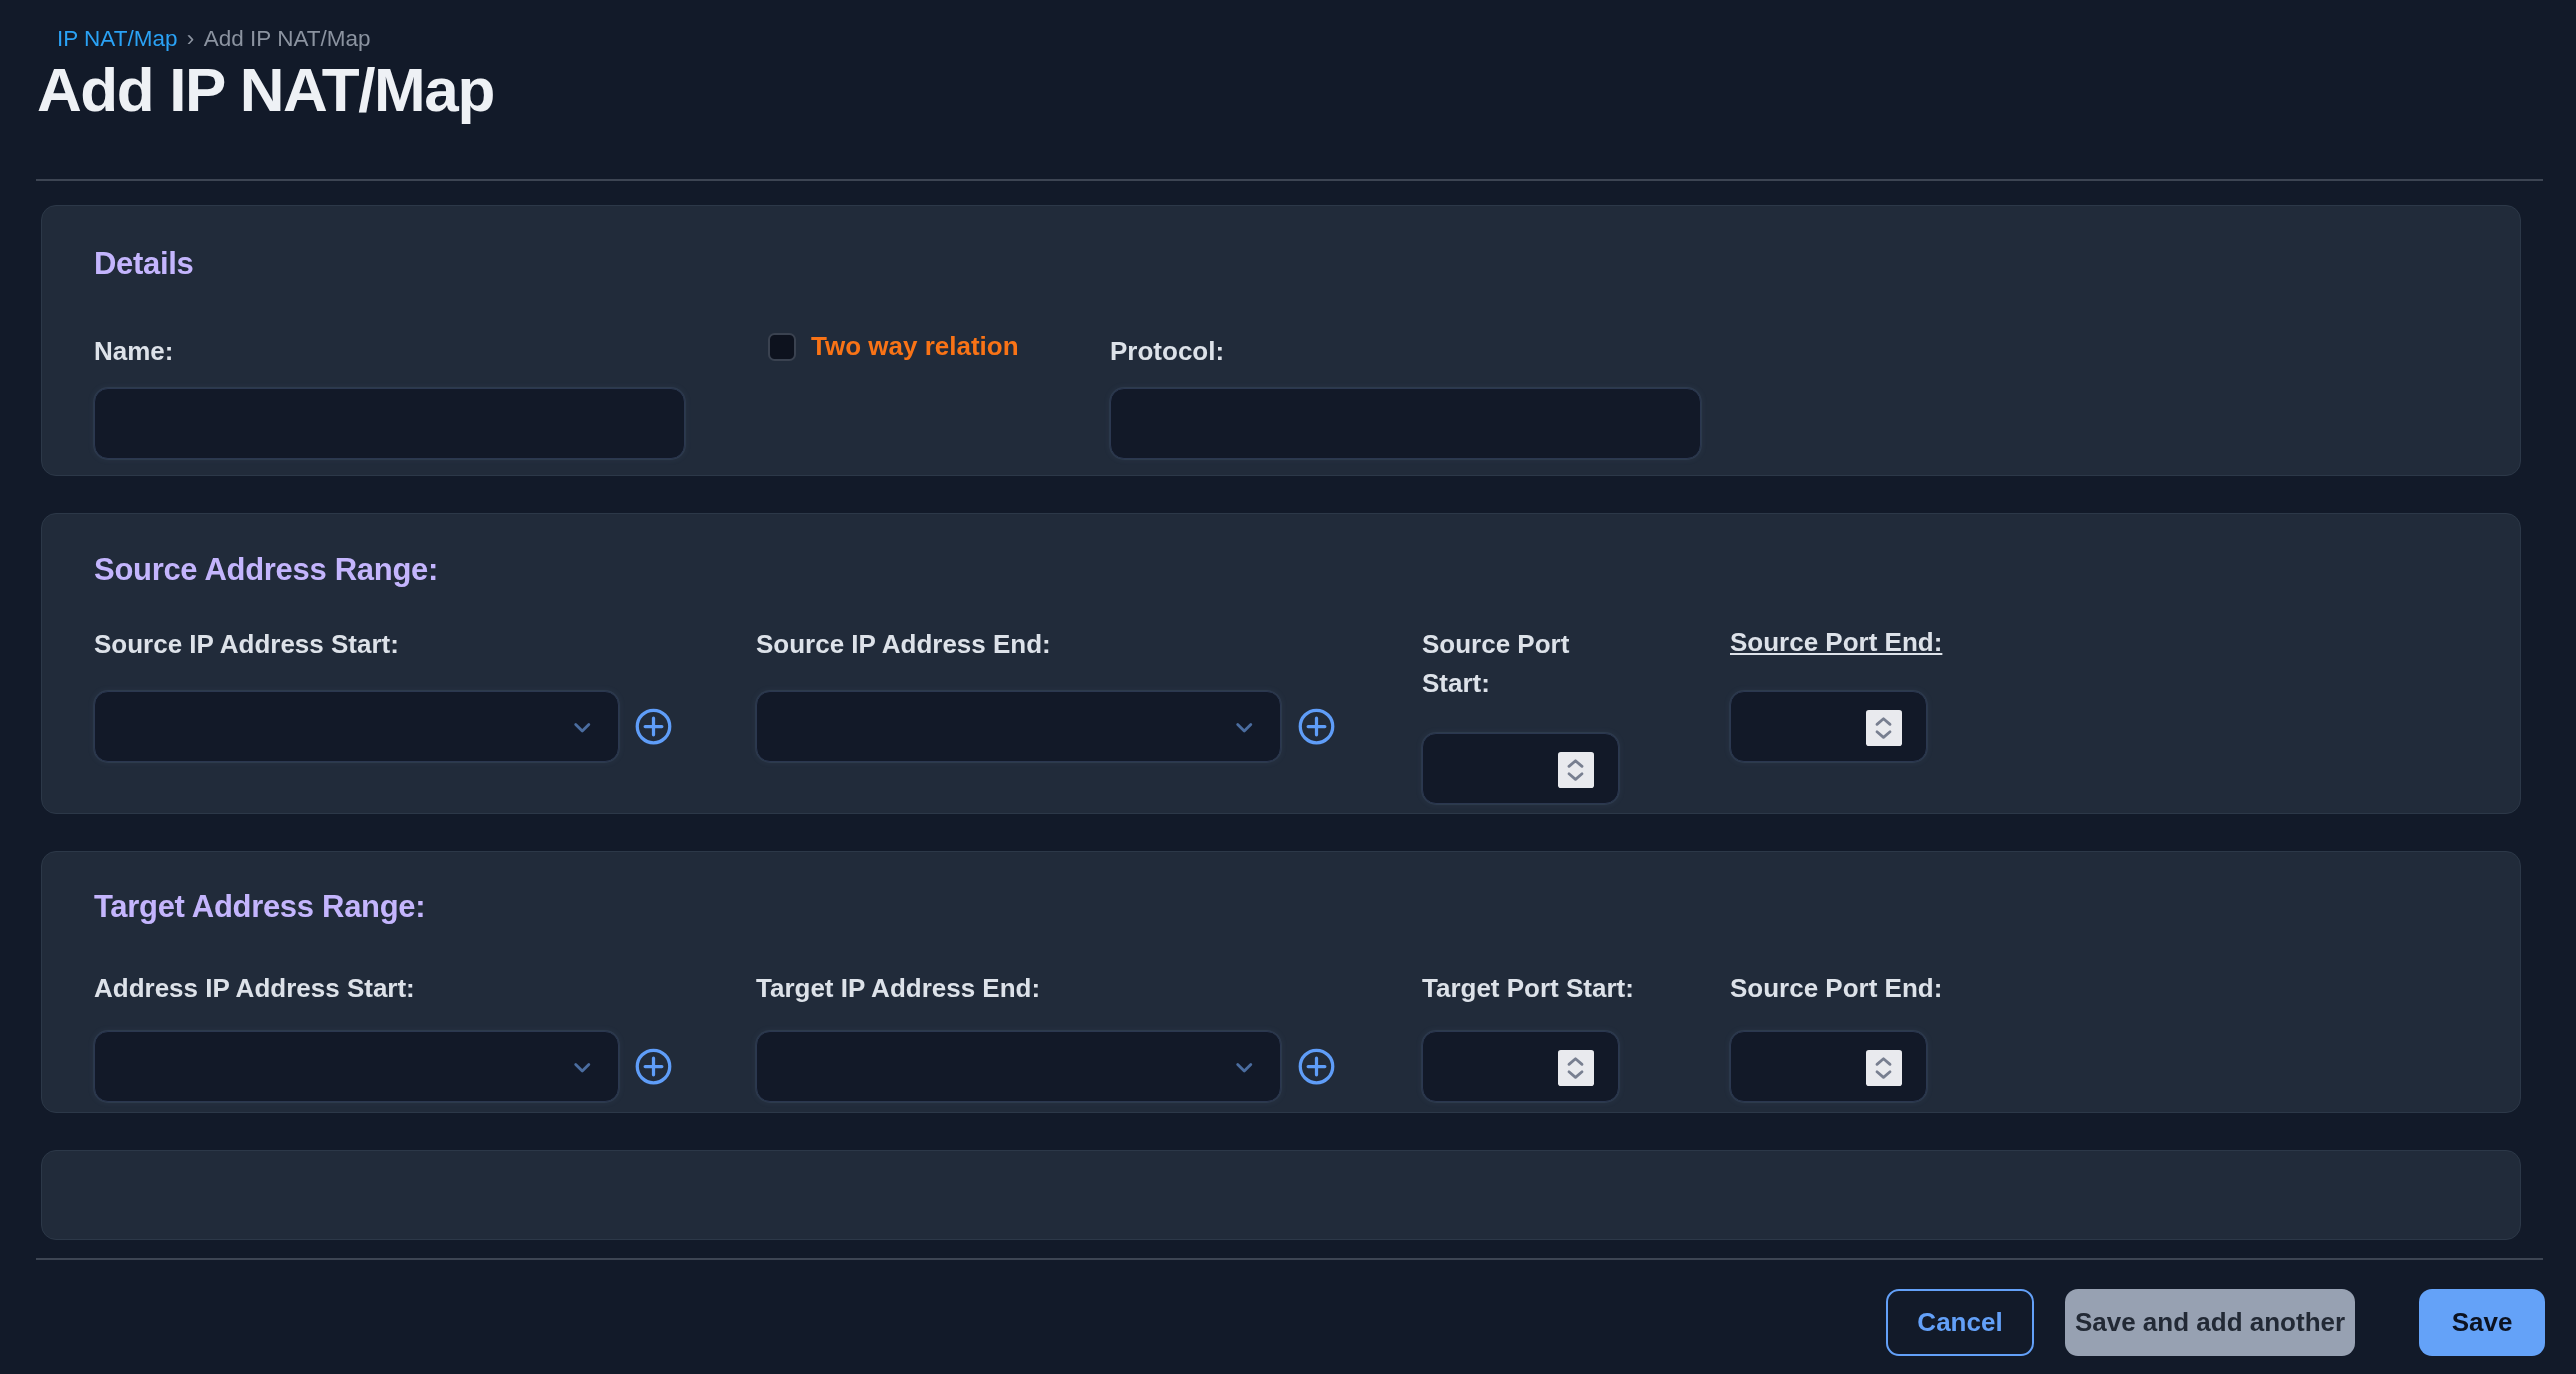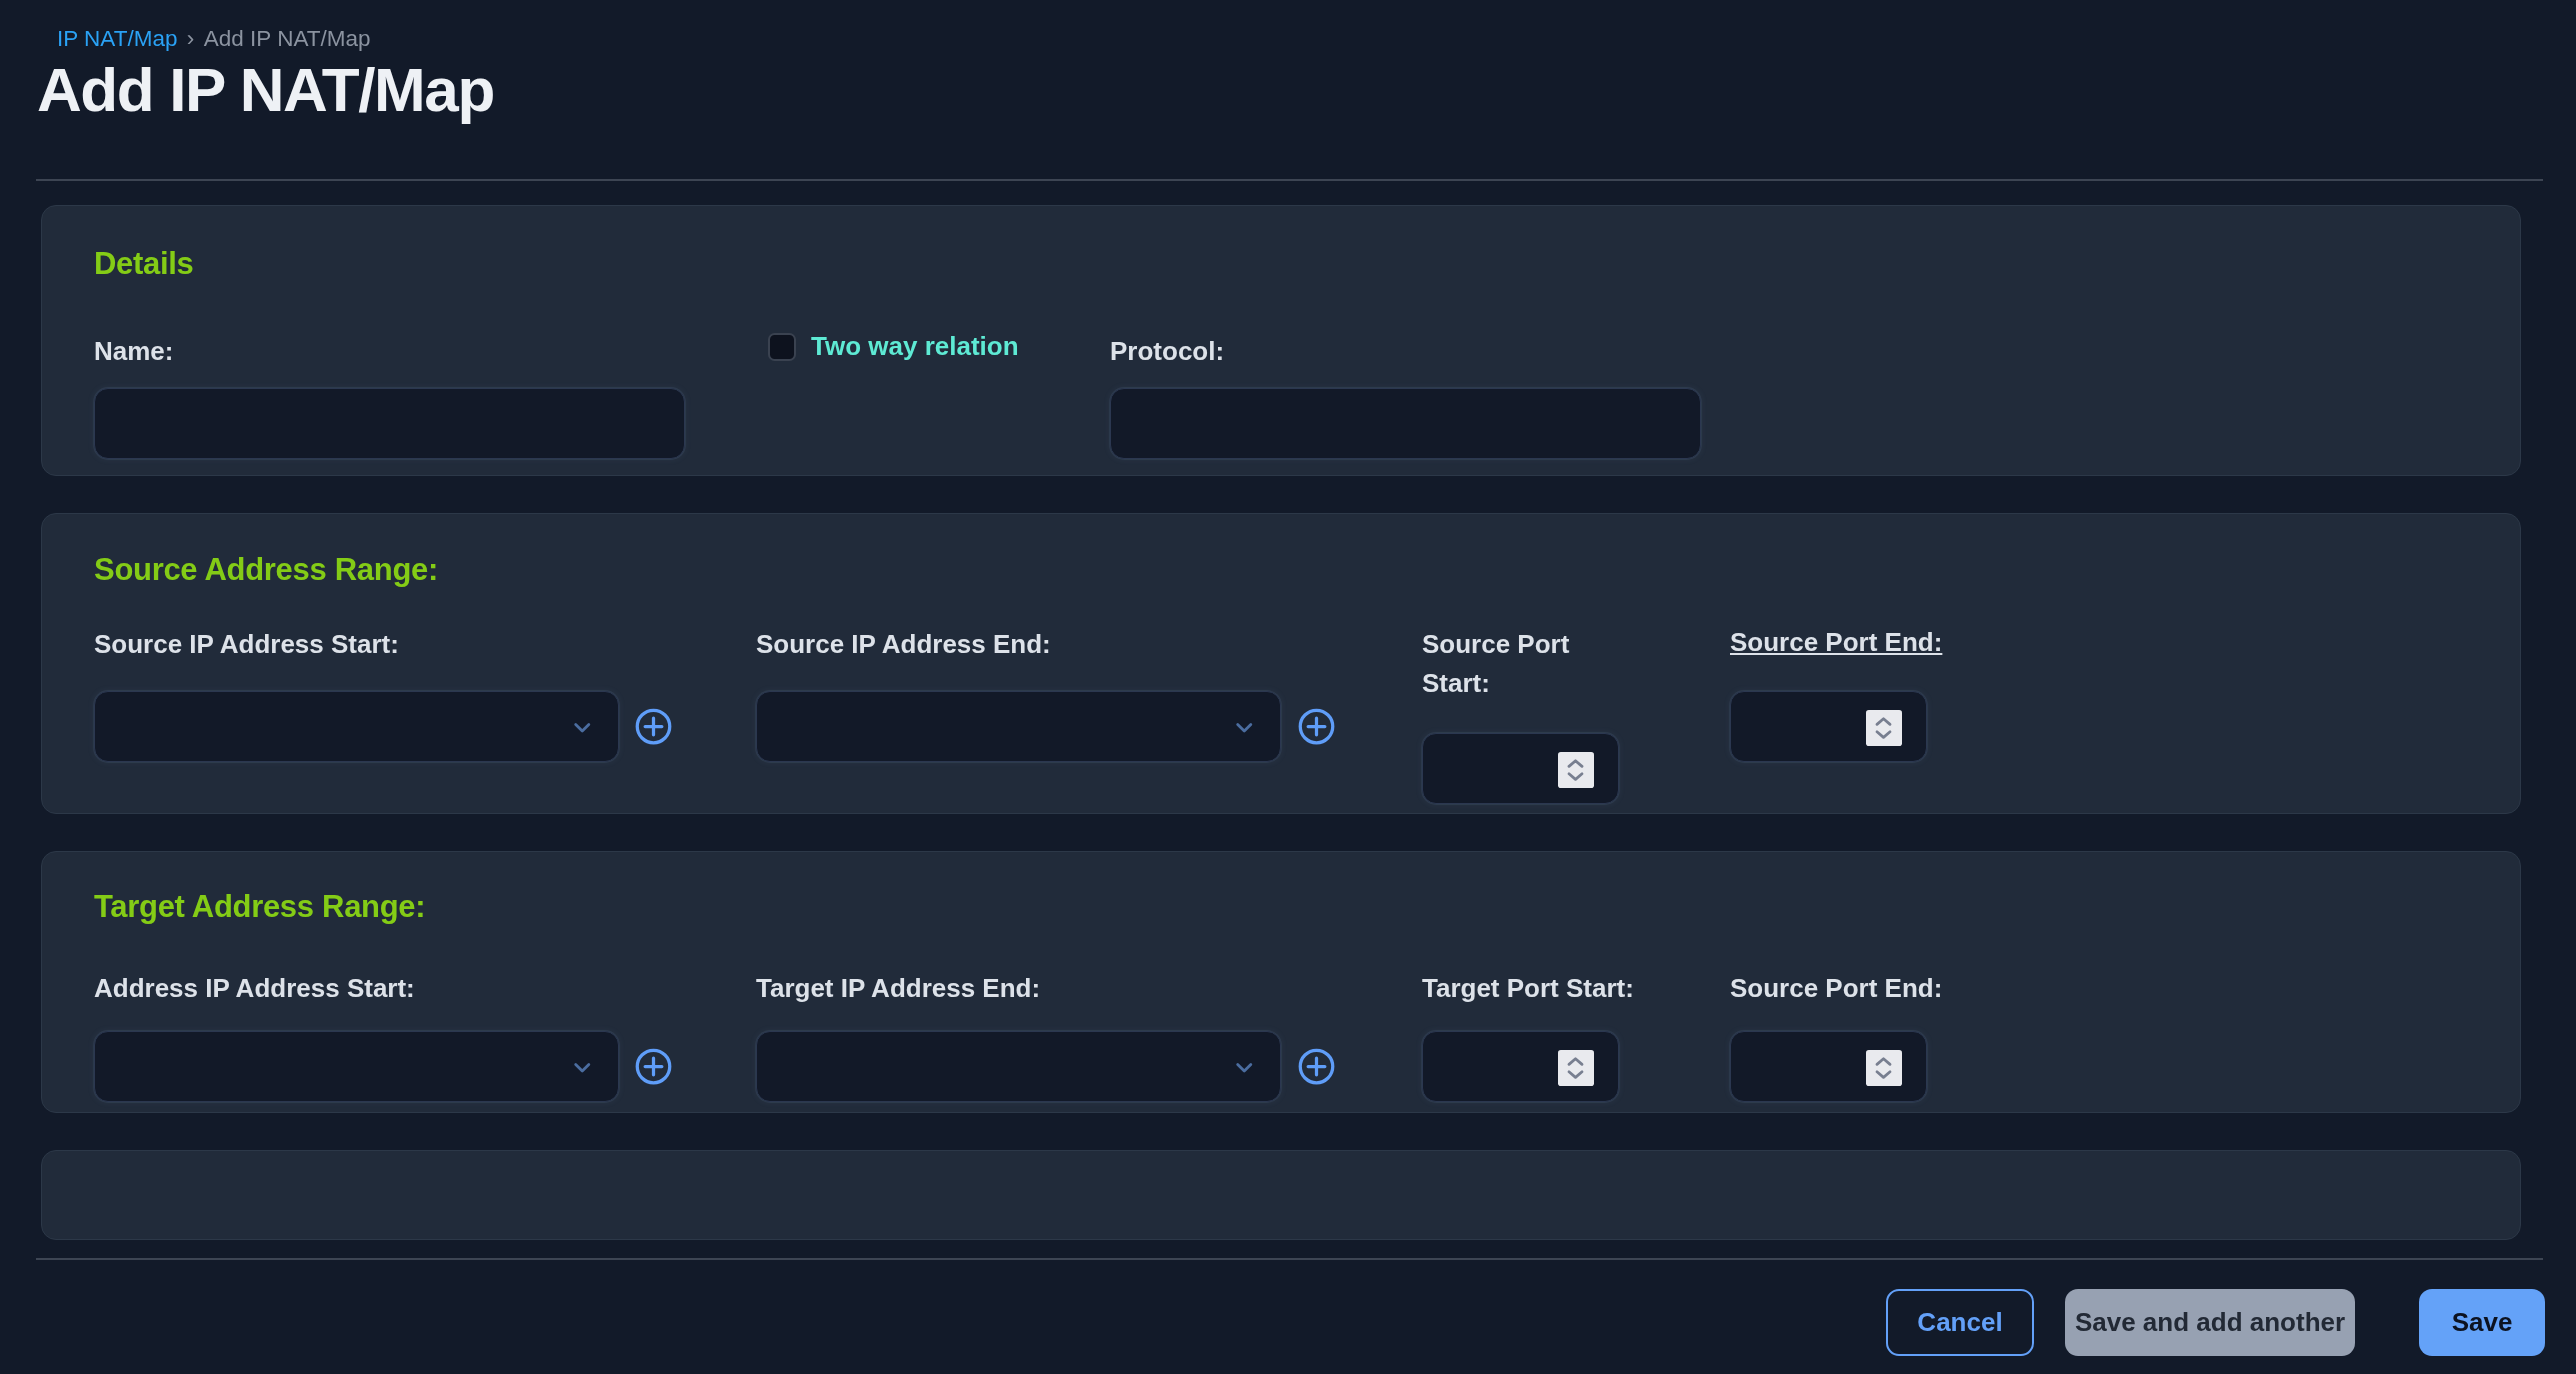--- a/index.html
+++ b/index.html
@@ -26,21 +26,21 @@
 
   
   .card{left:41px;width:2480px;background:#212b3a;border:1.9px solid #2c3848;
     border-radius:15px;box-sizing:border-box;}
   .card-details{top:205px;height:271px;}
   .card-source{top:513px;height:301px;}
   .card-target{top:851px;height:262px;}
   .card-empty{top:1150px;height:90px;}
 
   .card h2{position:absolute;margin:0;left:52px;font-size:31px;font-weight:700;
-    color:#84cc16;letter-spacing:-0.3px;}
+    color:#c4b5fd;letter-spacing:-0.3px;}
   .field-label{position:absolute;font-size:26px;font-weight:600;color:#dde2e9;line-height:39px;}
 
   .text-input{position:absolute;height:71px;background:#121928;border:1.9px solid #2b3750;
     border-radius:14px;box-sizing:border-box;cursor:text;
     box-shadow:0 0 0 0.9px rgba(130,155,200,0.10), 0 0 7.5px rgba(130,155,200,0.10);}
 
   .select{position:absolute;height:71px;width:525px;background:#121928;border:1.9px solid #2b3750;
     border-radius:14px;box-sizing:border-box;cursor:pointer;
     box-shadow:0 0 0 0.9px rgba(130,155,200,0.10), 0 0 7.5px rgba(130,155,200,0.10);}
   .select .chev{position:absolute;right:24.4px;top:24.4px;}
@@ -49,21 +49,21 @@
   .spinner{position:absolute;right:24.4px;top:18px;width:36px;height:36px;background:#e9eaee;
     border-radius:2.8px;display:flex;flex-direction:column;align-items:center;justify-content:center;
     gap:1.9px;cursor:pointer;}
 
   .plus-btn{position:absolute;width:39px;height:39px;cursor:pointer;background:transparent;border:none;padding:0;}
 
   
   .checkbox-group{position:absolute;display:flex;align-items:center;gap:15px;}
   .checkbox{width:28px;height:28px;background:#0d121e;border:2.8px solid #3a4250;border-radius:6.6px;
     box-sizing:border-box;cursor:pointer;}
-  .checkbox-label{font-size:26px;font-weight:600;color:#5eead4;}
+  .checkbox-label{font-size:26px;font-weight:600;color:#f97316;}
 
   
   .btn{position:absolute;top:1289px;height:67px;border-radius:13px;font-family:"Liberation Sans",sans-serif;
     font-size:26px;font-weight:700;cursor:pointer;box-sizing:border-box;border:none;}
   .btn-cancel{left:1886px;width:148px;background:transparent;border:2.3px solid #63a0f8;color:#63a0f8;}
   .btn-save-add{left:2065px;width:290px;background:#97a1b2;color:#222935;}
   .btn-save{left:2419px;width:126px;background:#64a2f8;color:#0c1220;}
 </style>
 </head>
 <body>

